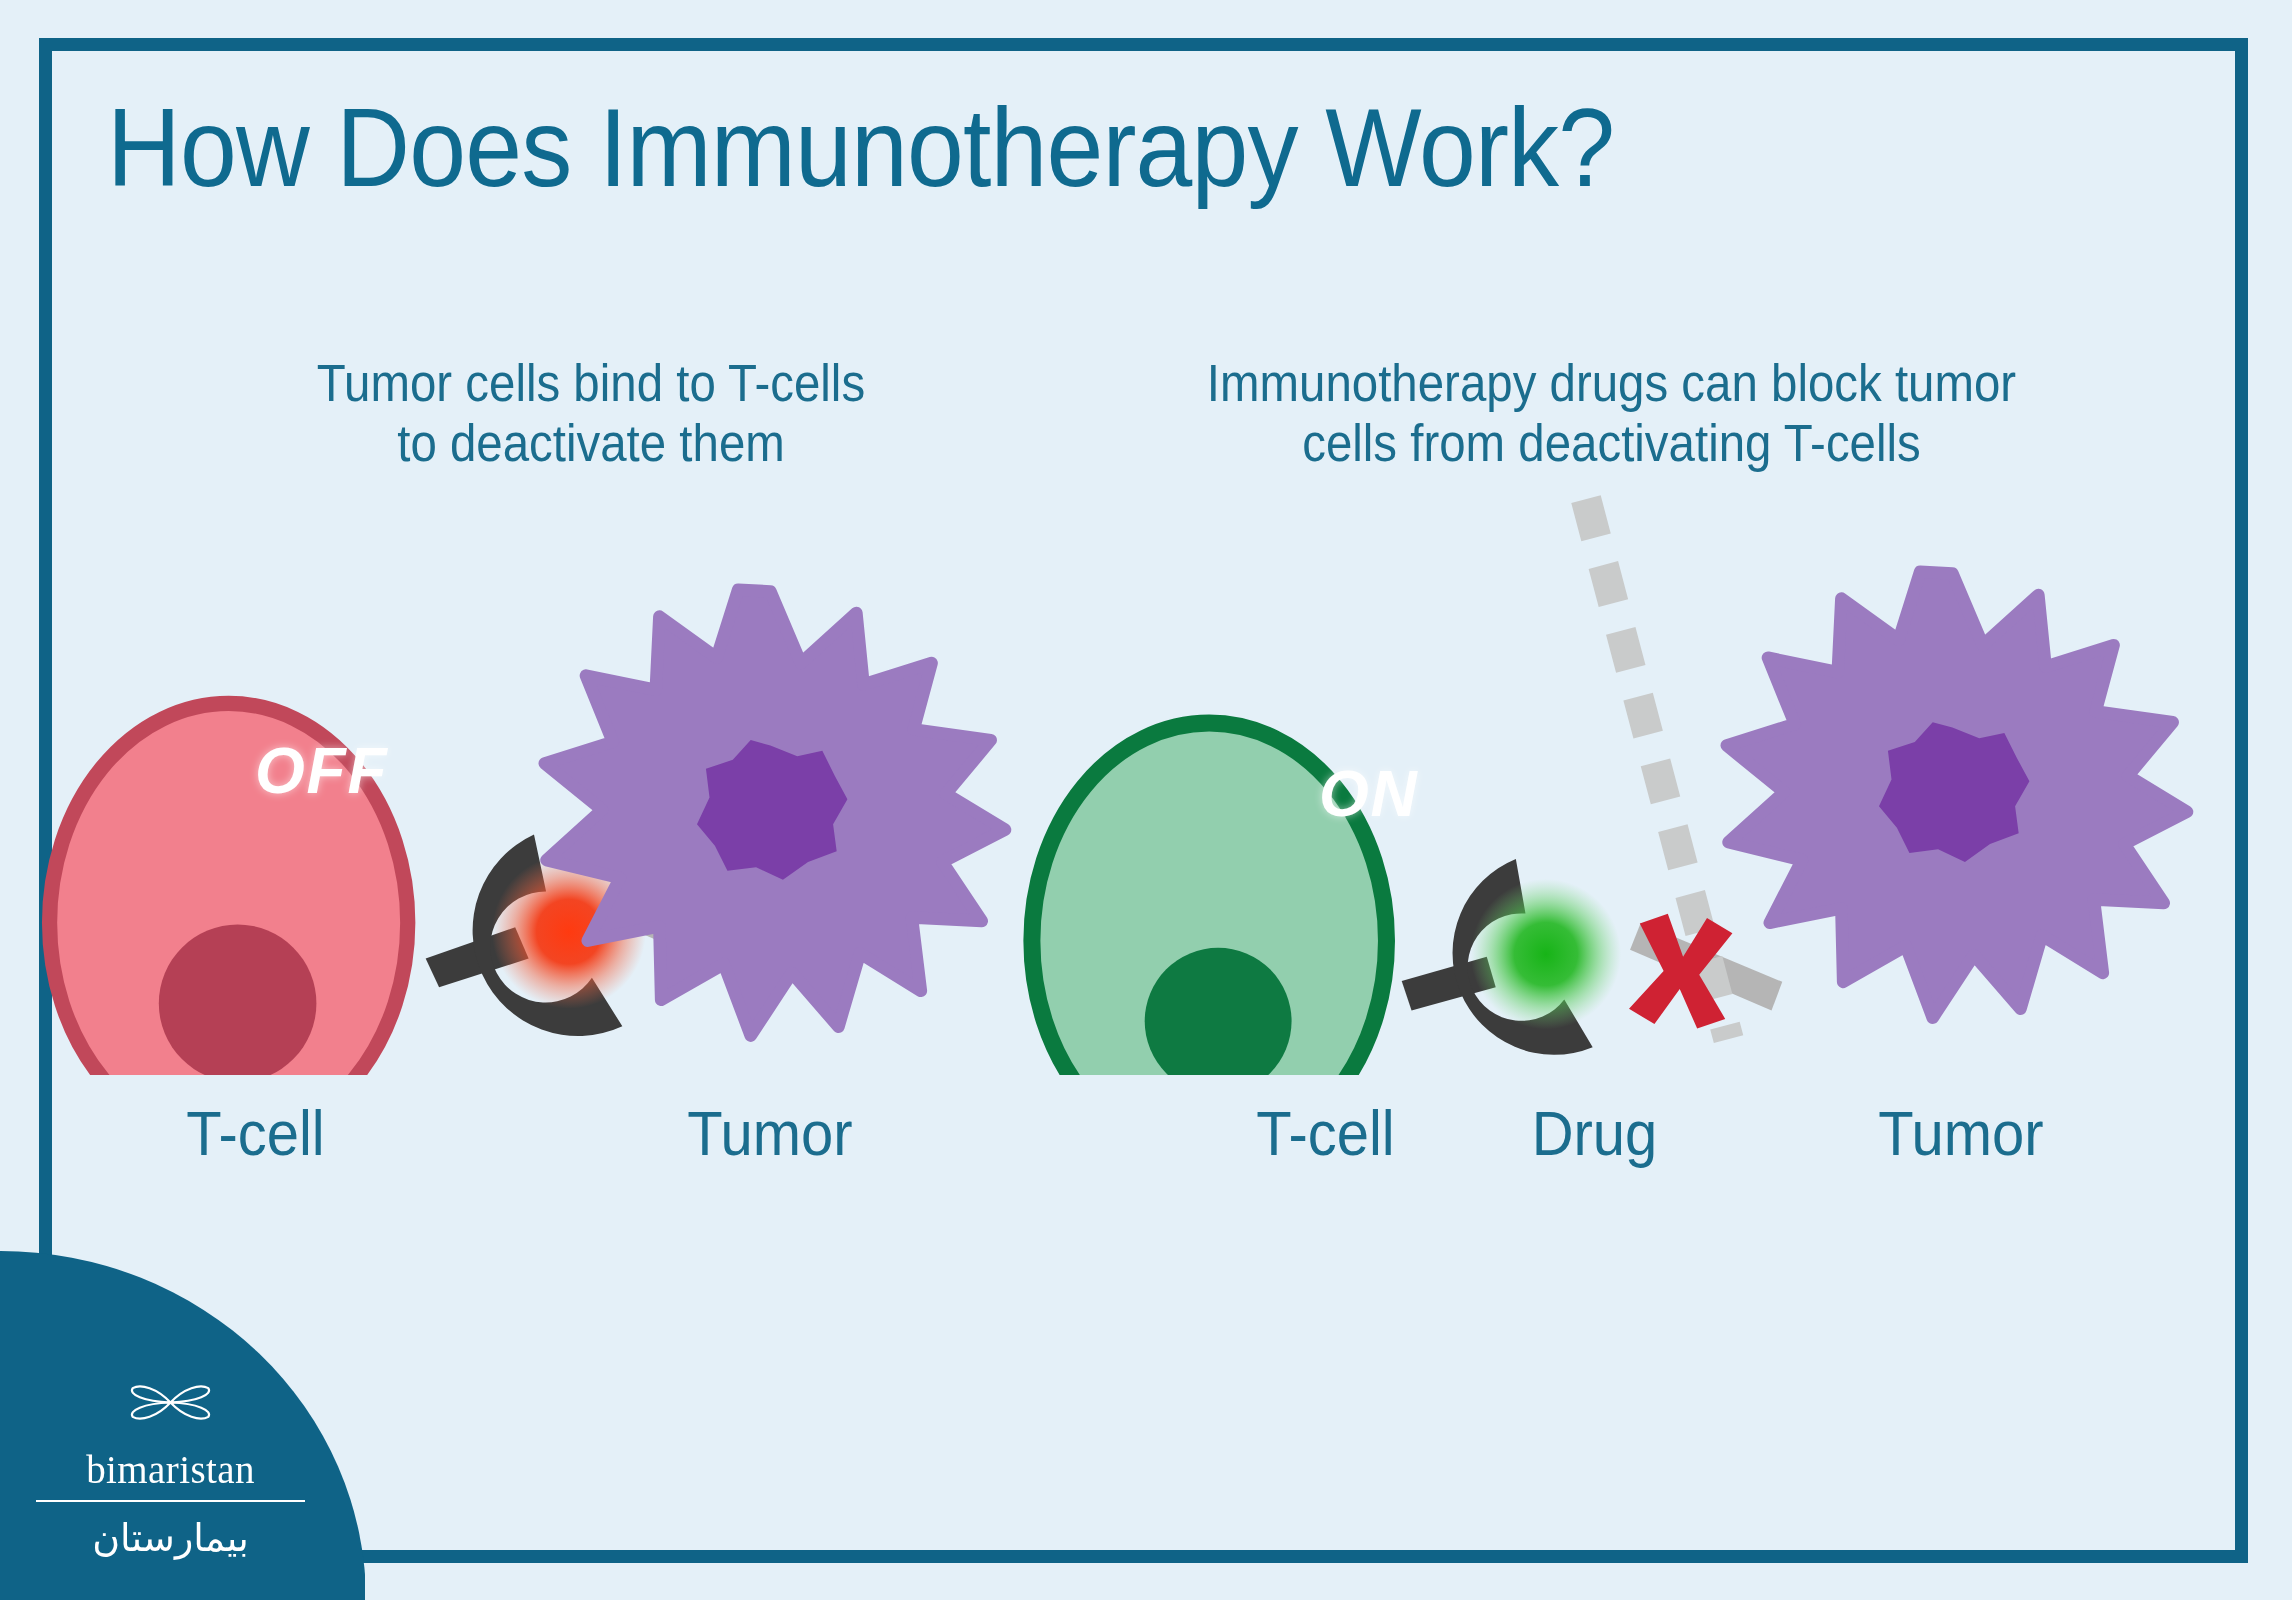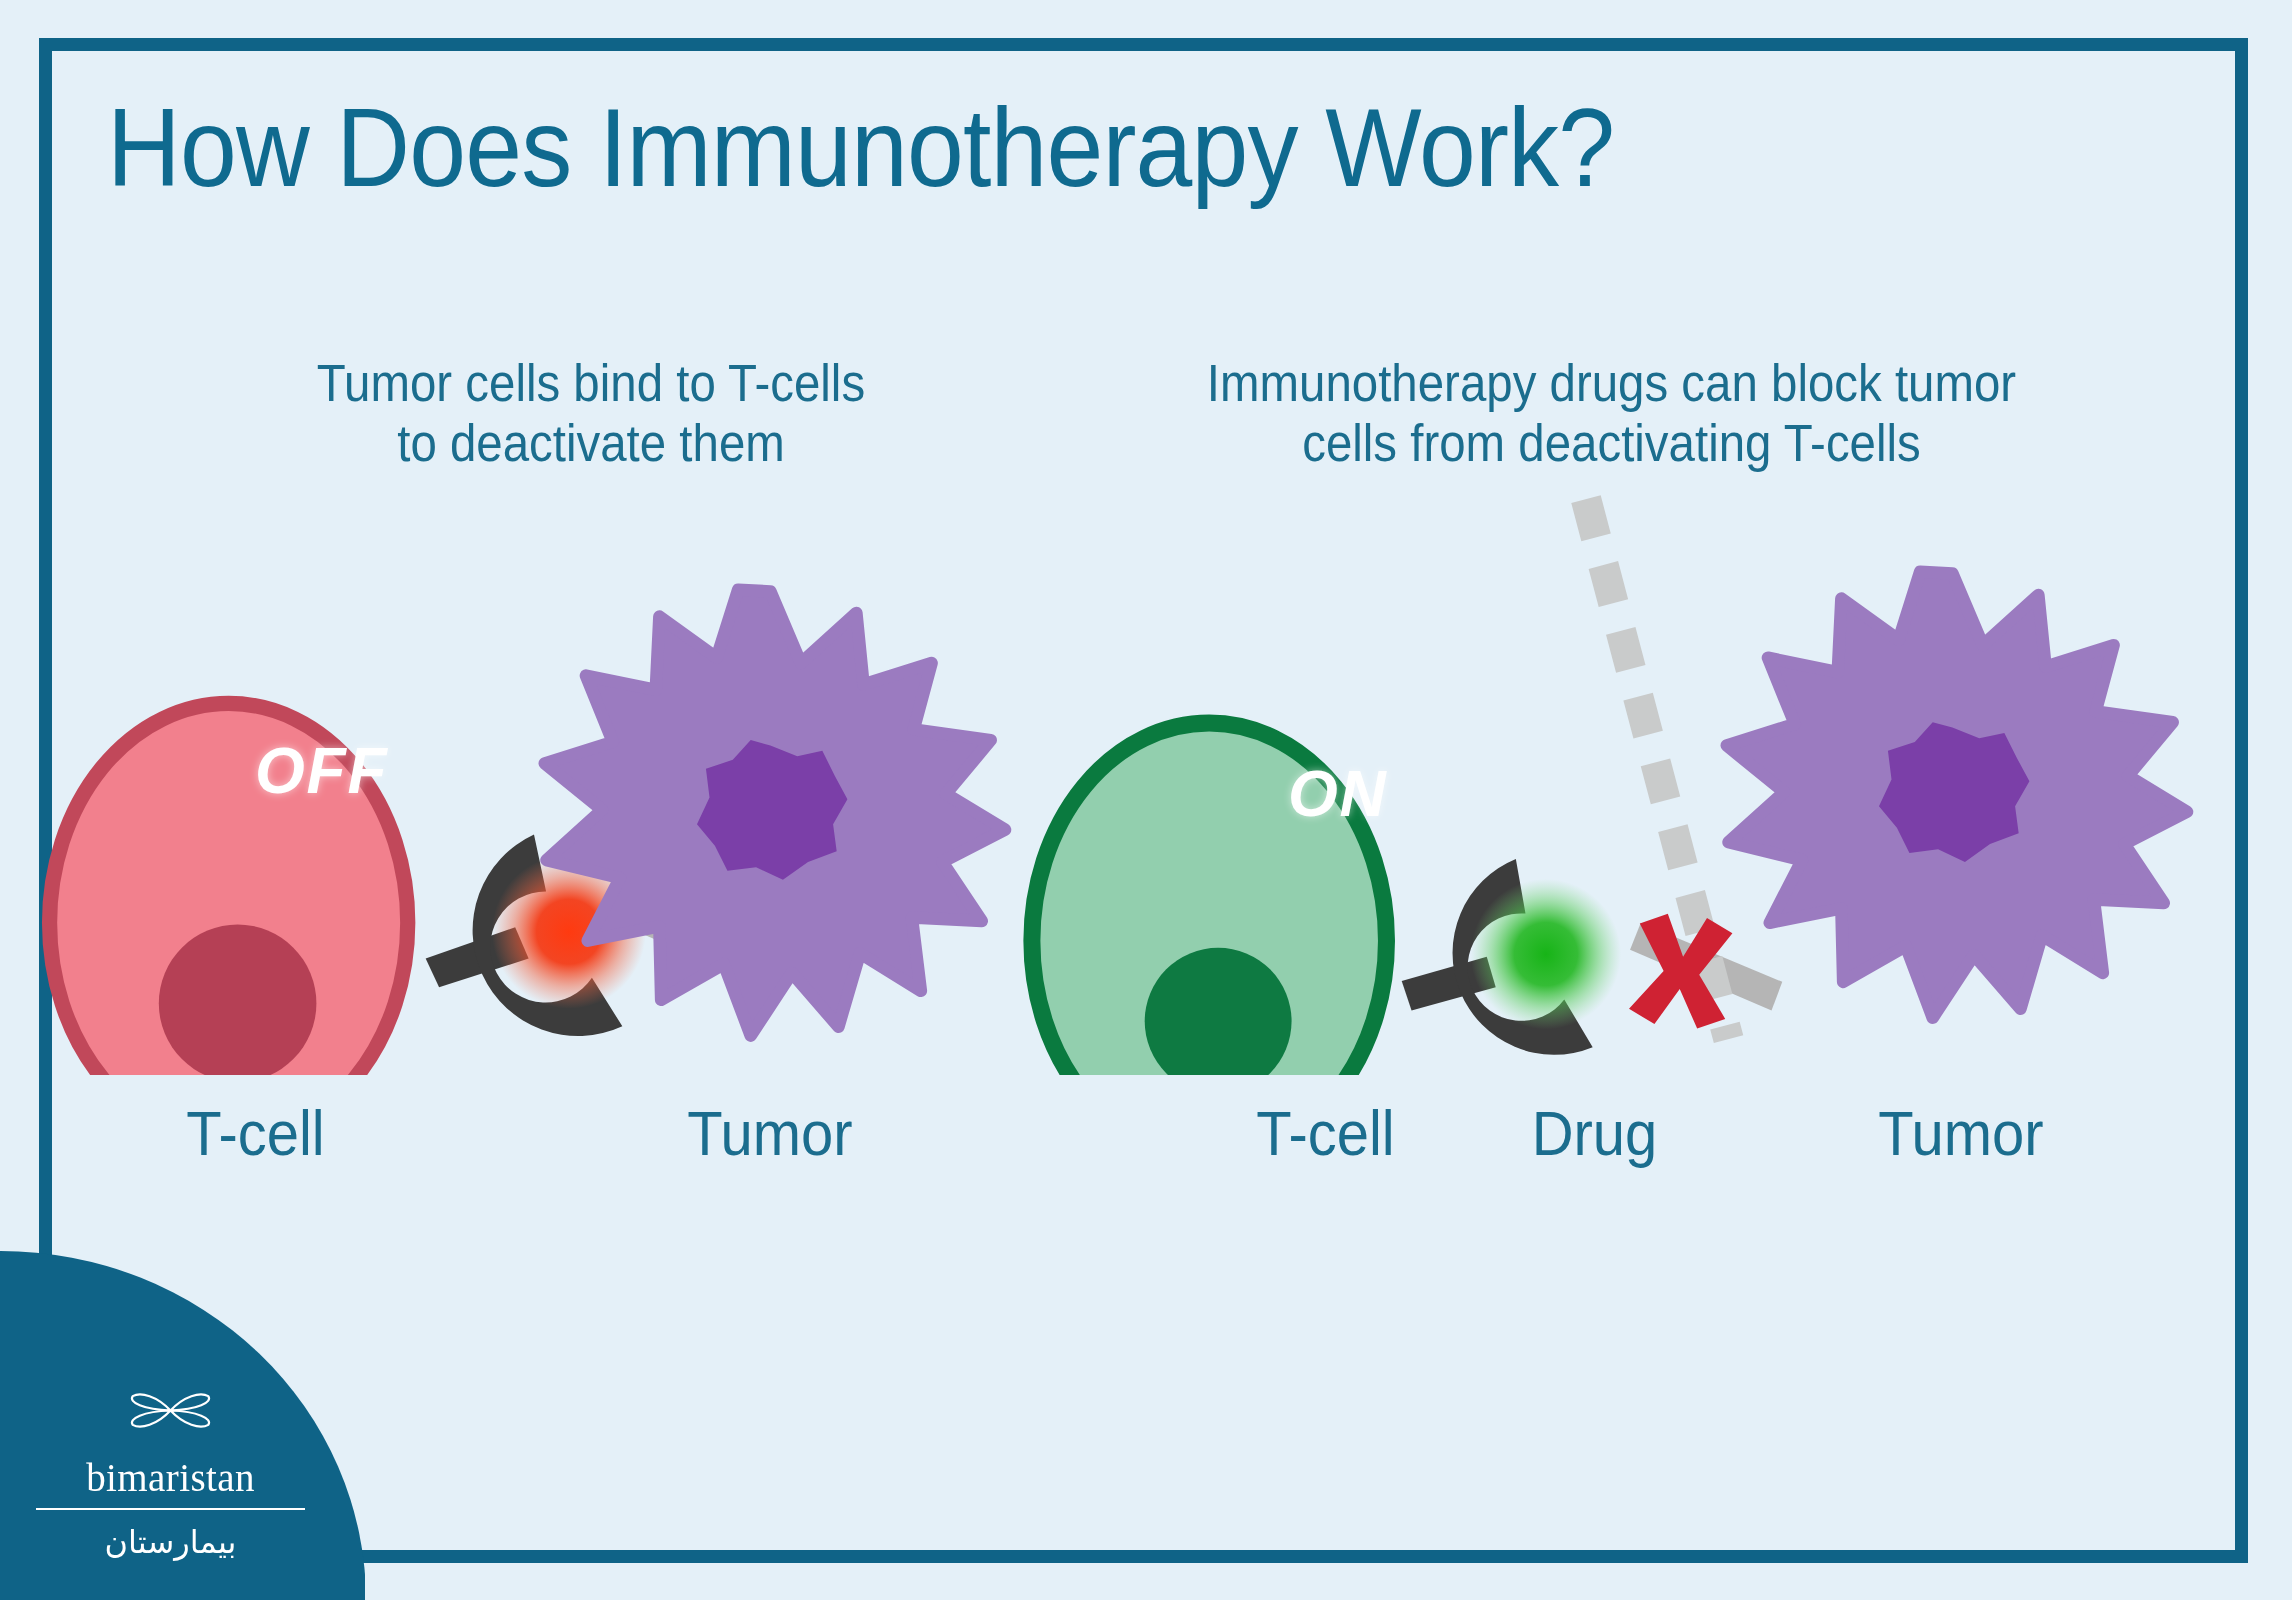--- a/index.html
+++ b/index.html
@@ -88,21 +88,21 @@
     position: absolute;
     color: #ffffff;
     font-weight: bold;
     font-size: 64px;
     letter-spacing: 1.8px;
     font-family: "Liberation Sans", sans-serif;
     text-shadow: 0 0 9px rgba(255,255,255,0.55);
     font-style: italic;
   }
   #off-text { left: 255px;  top: 734px; }
-  #on-text  { left: 1288px; top: 757px; }
+  #on-text  { left: 1319px; top: 757px; }
 
   
   #logo-badge {
     position: absolute;
     left: 0;
     bottom: 0;
     width: 365px;
     height: 349px;
     overflow: hidden;
   }
@@ -129,21 +129,21 @@
     line-height: 1;
     letter-spacing: 0.4px;
     padding-bottom: 10.7px;
     border-bottom: 2.7px solid #ffffff;
     display: block;
   }
   #logo-arabic {
     display: block;
     color: #ffffff;
     font-family: "DejaVu Sans", sans-serif;
-    font-size: 32px;
+    font-size: 38px;
     line-height: 1.25;
     margin-top: 12.5px;
     direction: rtl;
   }
   #logo-mark { display:block; margin: 0 auto 16px; }
 </style>
 </head>
 <body>
 
 <div id="root">

